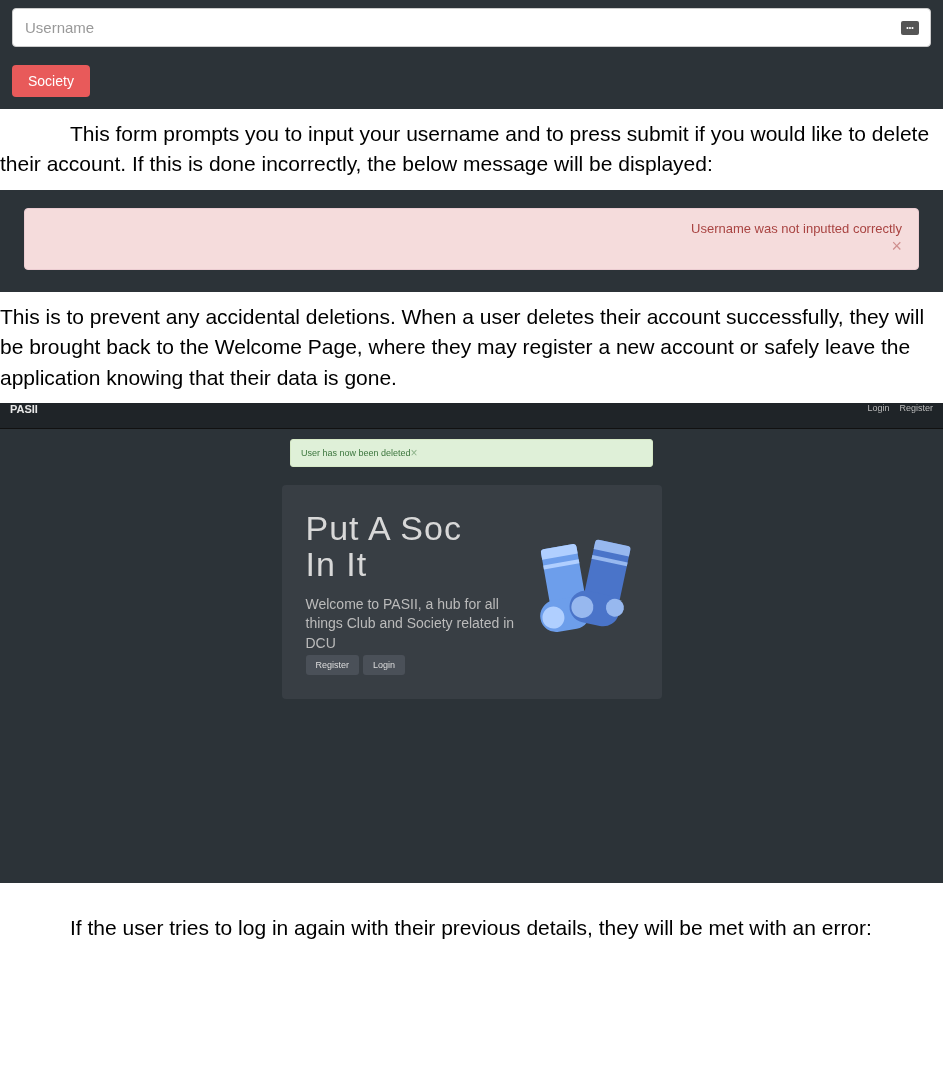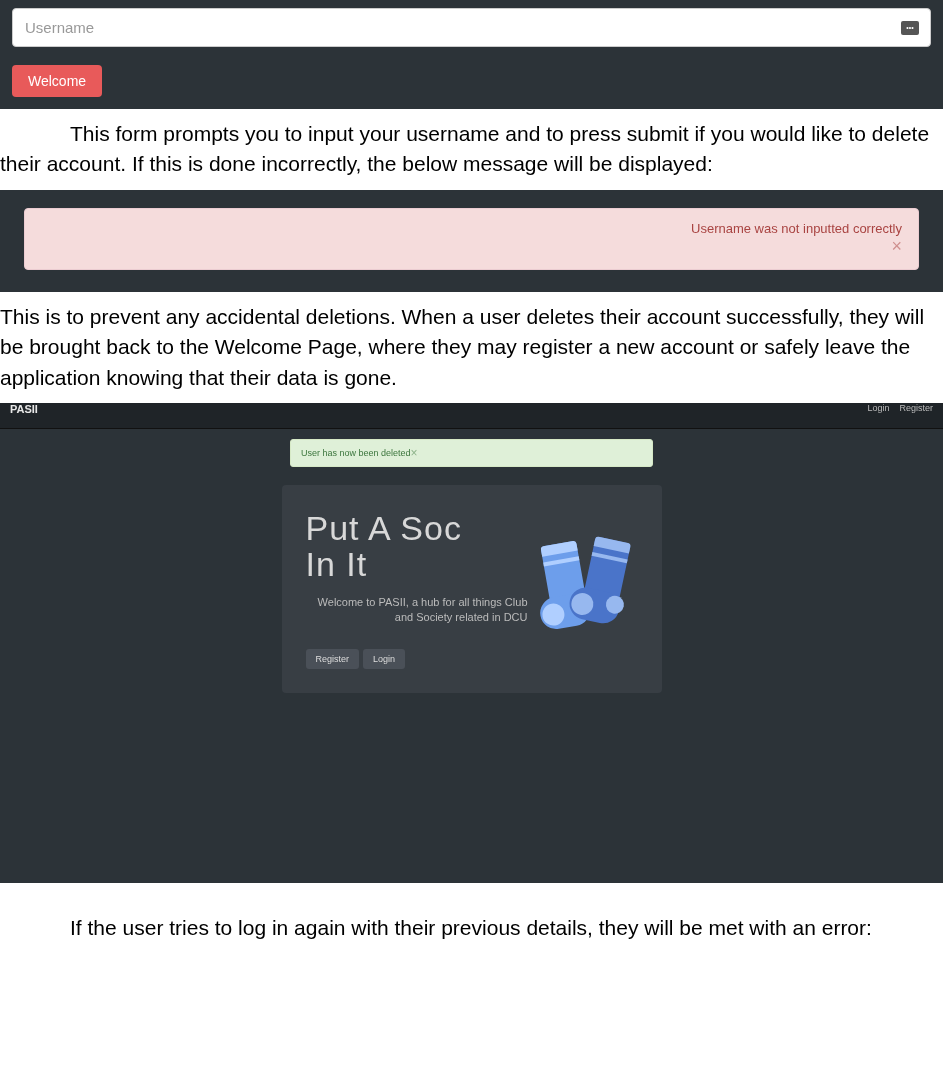--- a/index.html
+++ b/index.html
@@ -173,24 +173,23 @@
       color: #d8d8d8;
       font-size: 34px;
       font-weight: 300;
       line-height: 1.05;
       letter-spacing: 1px;
       font-family: Arial, sans-serif;
       margin-bottom: 12px;
     }
     .welcome-desc {
       color: #bbb;
-      font-size: 11px;
+      font-size: 14px;
       line-height: 1.4;
-      margin-bottom: 24px;
-      text-align: right;
+      margin-bottom: 2px;
     }
     .welcome-btns {
       display: flex;
       gap: 4px;
     }
     .wbtn {
       background: #4a5058;
       color: #ddd;
       border: none;
       padding: 5px 10px;
@@ -266,21 +265,21 @@
     .s2 .sock-cuff, .s2 .sock-toe, .s2 .sock-heel, .s2 .sock-stripe { background: #97b8ef; }
   </style>
 </head>
 <body>
 
 <div class="screenshot-1">
   <div class="input-wrapper">
     <input class="username-input" type="text" placeholder="Username" style="">
     <span class="input-icon"></span>
   </div>
-  <button class="submit-btn">Welcome</button>
+  <button class="submit-btn">Society</button>
 </div>
 
 <p class="para indent">This form prompts you to input your username and to press submit if you would like to delete their account. If this is done incorrectly, the below message will be displayed:</p>
 
 <div class="screenshot-2">
   <div class="alert-danger">
     <span class="alert-text">Username was not inputted correctly</span>
     <button class="alert-close">×</button>
   </div>
 </div>

